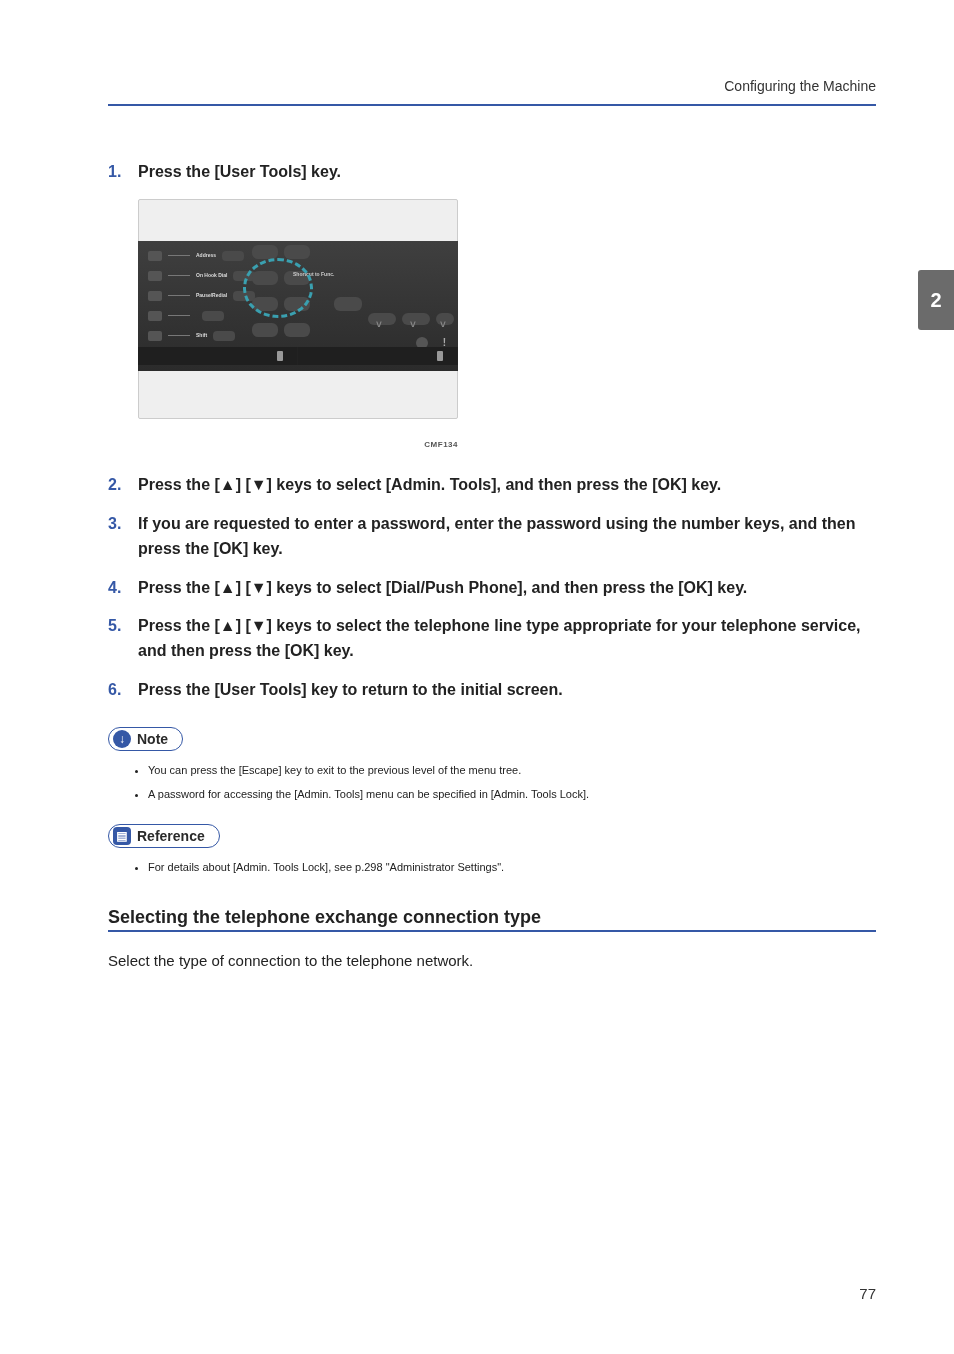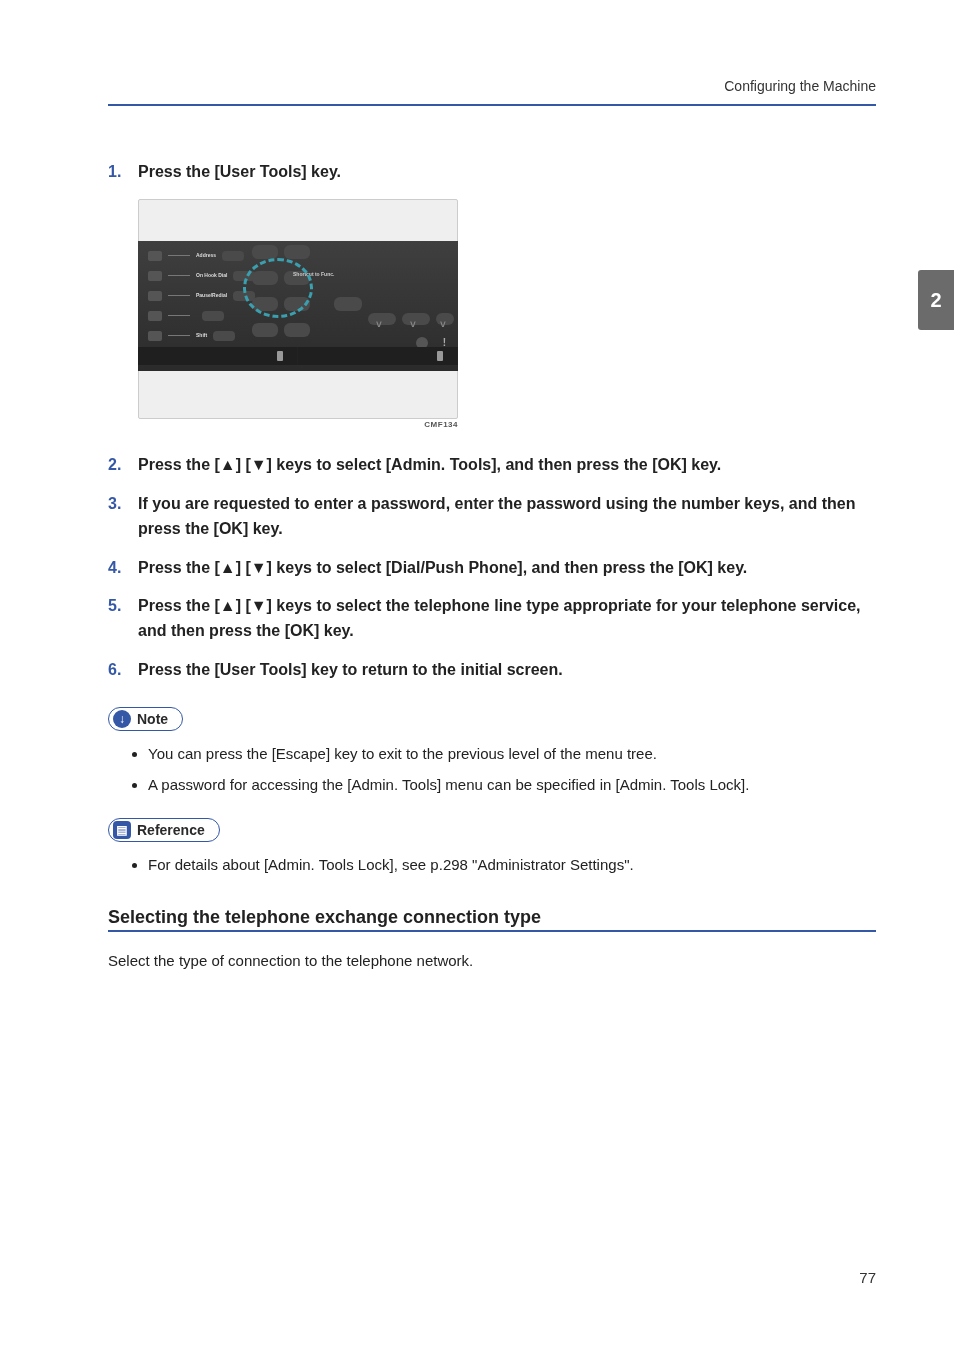--- a/index.html
+++ b/index.html
@@ -8,48 +8,48 @@
   .running-head { text-align: right; font-size: 14px; color: #333; margin-bottom: 10px; }
   .hr-top { border: none; border-top: 2px solid #3558a6; margin-bottom: 54px; }
   .chapter-tab { position: absolute; right: 0; top: 270px; width: 36px; height: 60px; background: #6b6b6b; color: #fff; display: flex; align-items: center; justify-content: center; font-size: 20px; font-weight: 600; border-radius: 3px 0 0 3px; }
   ol.steps { list-style: none; counter-reset: step; padding-left: 0; }
   ol.steps > li { counter-increment: step; position: relative; padding-left: 30px; margin-bottom: 14px; font-weight: 600; font-size: 16px; line-height: 1.55; color: #222; }
   ol.steps > li::before { content: counter(step) "."; position: absolute; left: 0; top: 0; color: #3558a6; font-weight: 700; font-size: 16px; }
   ol.steps > li .step-body { font-weight: 600; }
   .figure-wrap { margin: 14px 0 22px 0; }
   .figure { width: 320px; position: relative; }
   .fig-img { width: 320px; height: 220px; background: #efefef; border: 1px solid #ccc; border-radius: 2px; display:block; }
-  .fig-id { text-align: right; font-size: 8px; color: #555; letter-spacing: .5px; margin-top: 0; }
+  .fig-id { text-align: right; font-size: 8px; color: #555; letter-spacing: .5px; margin-top: 20px; }
   .panel { position: absolute; left: 0; right: 0; top: 42px; height: 130px; background: linear-gradient(#3f3f3f,#2b2b2b); }
   .row { position:absolute; left:10px; height:18px; display:flex; align-items:center; gap:6px; }
   .row .tag { width:14px; height:10px; background:#555; border-radius:2px; }
   .row .line { width:22px; height:1px; background:#777; }
   .row .lbl { color:#ddd; font-size:5px; }
   .row .slot { width:22px; height:10px; background:#4a4a4a; border-radius:4px; }
   .btncap { position:absolute; background:#4a4a4a; border-radius:6px; }
   .callout { position:absolute; left:105px; top:17px; width:70px; height:60px; border:3px dashed #3aa0b0; border-radius:36px/30px; pointer-events:none; }
   .bulb { position:absolute; right:30px; top:96px; width:12px; height:12px; border-radius:50%; background:#555; }
   .excl { position:absolute; right:12px; top:94px; color:#aaa; font-size:10px; }
   .chev { position:absolute; color:#888; font-size:10px; top:76px; }
   .bars { position:absolute; bottom:6px; left:0; right:0; height:18px; display:flex; }
   .bars .b { flex:1; border-right:1px solid #222; background:#1f1f1f; position:relative; }
   .bars .b::after { content:""; position:absolute; right:14px; top:4px; width:6px; height:10px; background:#999; border-radius:1px; }
   .callout-label { position:absolute; left:155px; top:30px; color:#ccc; font-size:5px; }
 
   .badge-note, .badge-ref { display:inline-flex; align-items:center; height:24px; border:1px solid #3558a6; border-radius:14px; padding:0 14px 0 4px; font-weight:700; font-size:14px; color:#2a2a2a; margin: 10px 0 10px 0; }
   .badge-note .ico, .badge-ref .ico { width:18px; height:18px; border-radius:50%; background:#3558a6; color:#fff; display:inline-flex; align-items:center; justify-content:center; font-size:12px; margin-right:6px; }
   .badge-ref .ico { border-radius:4px; }
   ul.notes { list-style: disc; padding-left: 40px; margin-bottom: 10px; }
-  ul.notes li { font-size: 15px; line-height: 1.7; color: #222; font-weight: 400; margin-bottom: 6px; }
+  ul.notes li { font-size: 11px; line-height: 1.7; color: #222; font-weight: 400; margin-bottom: 6px; }
 
   h3.subhead { font-size: 18px; font-weight: 700; color: #222; margin-top: 30px; margin-bottom: 2px; }
   .sub-hr { border:none; border-top:2px solid #3558a6; margin-bottom: 16px; }
   p.body { font-size: 15px; line-height: 1.7; margin-bottom: 10px; }
 
-  .page-num { position:absolute; right: 78px; bottom: 68px; font-size: 15px; color:#333; }
+  .page-num { position:absolute; right: 78px; bottom: 52px; font-size: 15px; color:#333; }
 </style>
 </head>
 <body>
 
 <div class="page">
 
   <div class="running-head">Configuring the Machine</div>
   <hr class="hr-top">
 
   <div class="chapter-tab">2</div>

